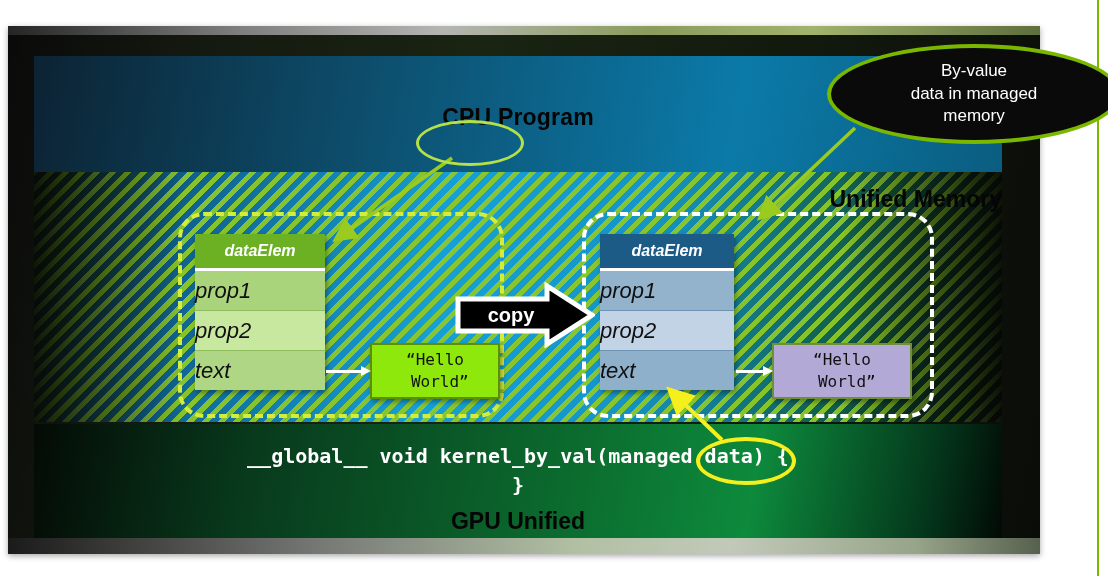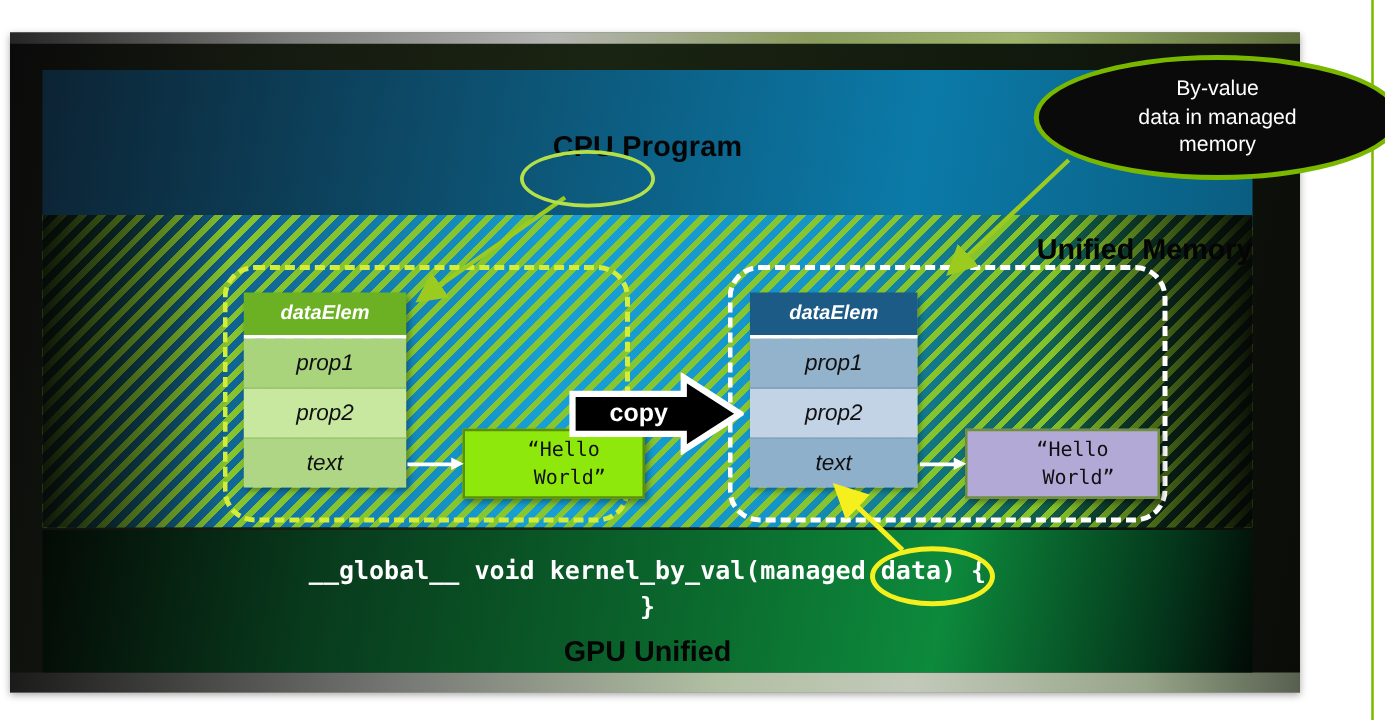--- a/index.html
+++ b/index.html
@@ -61,58 +61,58 @@
   .dashbox{position:absolute;border-radius:26px;z-index:5;}
   .dash-left{left:178px;top:212px;width:318px;height:198px;
        border:4px dashed #d4ec3a;}
   .dash-right{left:582px;top:212px;width:344px;height:198px;
        border:4px dashed #ffffff;}
 
   
   .struct{position:absolute;z-index:7;box-shadow:2px 3px 5px rgba(0,0,0,.35);font-style:italic;}
   .struct .hdr{font-size:16px;font-weight:bold;color:#ffffff;
        height:34px;line-height:34px;text-align:center;}
-  .struct .row{font-size:18px;color:#101010;height:39px;line-height:39px;
-       text-align:center;}
+  .struct .row{font-size:22px;color:#101010;height:39px;line-height:39px;
+       }
 
   .struct-left{left:195px;top:234px;width:130px;}
   .struct-left .hdr{background:#6cb124;}
   .struct-left .sep{height:3px;background:#ffffff;}
   .struct-left .r1{background:#a9d47c;border-bottom:1px solid #8dbd5e;}
   .struct-left .r2{background:#c8e8a0;border-bottom:1px solid #8dbd5e;}
   .struct-left .r3{background:#aed684;}
 
   .struct-right{left:600px;top:234px;width:134px;}
   .struct-right .hdr{background:#1c5b86;}
   .struct-right .sep{height:3px;background:#ffffff;}
   .struct-right .r1{background:#93b2cc;border-bottom:1px solid #6d92b2;}
   .struct-right .r2{background:#c3d3e6;border-bottom:1px solid #6d92b2;}
   .struct-right .r3{background:#8fb0cb;}
 
   
   .hello{position:absolute;z-index:7;
      font-family:"DejaVu Sans Mono","Liberation Mono",monospace;
      font-size:16px;color:#101010;text-align:center;white-space:pre;
      display:flex;align-items:center;justify-content:center;line-height:1.35;
-     box-shadow:2px 3px 5px rgba(0,0,0,.35);padding-left:16px;}
+     box-shadow:2px 3px 5px rgba(0,0,0,.35);}
   .hello-left{left:370px;top:343px;width:126px;height:52px;
      background:#8fe80c;border:2px solid #5a8f08;}
   .hello-right{left:772px;top:343px;width:136px;height:52px;
      background:#b3a9d6;border:2px solid #6f8f3a;}
 
   
   .wh-arrow{position:absolute;height:3px;background:#ffffff;z-index:8;}
   .wh-arrow:after{content:"";position:absolute;right:-9px;top:-4px;
      border-left:10px solid #ffffff;border-top:5.5px solid transparent;
      border-bottom:5.5px solid transparent;}
   .wh-a1{left:326px;top:370px;width:36px;}
   .wh-a2{left:736px;top:370px;width:28px;}
 
   
-  .copy-wrap{position:absolute;left:455px;top:298px;width:140px;height:66px;z-index:9;}
+  .copy-wrap{position:absolute;left:455px;top:282px;width:140px;height:66px;z-index:9;}
   .copy-label{position:absolute;left:0;top:0;width:112px;height:66px;
      display:flex;align-items:center;justify-content:center;
      font-size:20px;font-weight:bold;color:#ffffff;z-index:3;}
 
   
   .callout{position:absolute;left:827px;top:44px;width:286px;height:92px;
      border-radius:50%;background:#0a0a0a;border:4px solid #7ab800;z-index:12;
      display:flex;align-items:center;justify-content:center;text-align:center;
      color:#ffffff;font-size:17px;line-height:1.35;}
 

